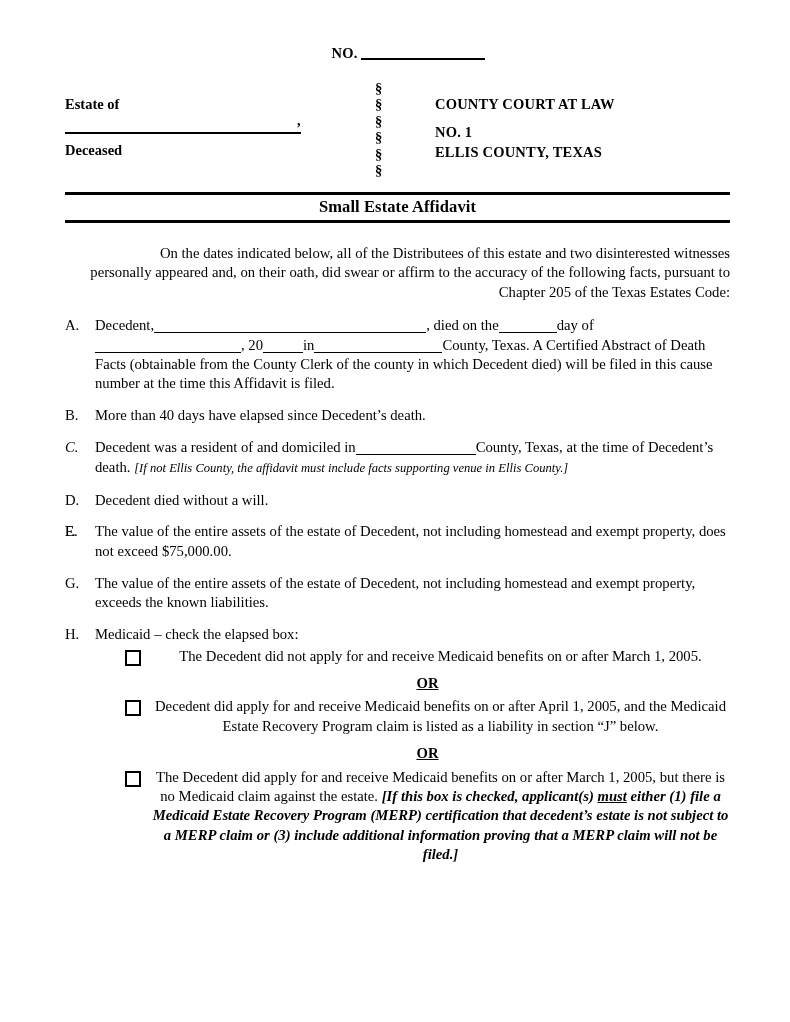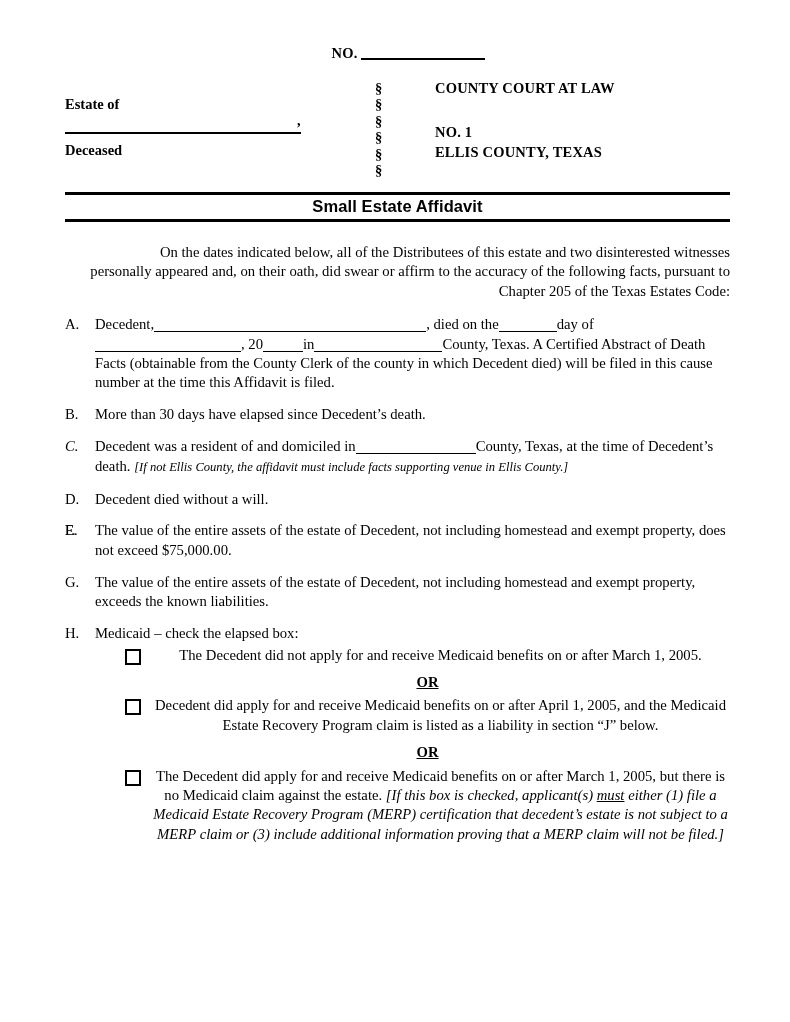--- a/index.html
+++ b/index.html
@@ -88,33 +88,33 @@
   .cap-sects div { height: 16.4px; }
 
   .cap-right {
     position: absolute;
     left: 370px;
     top: 0;
     font-weight: bold;
     font-size: 14.5px;
     letter-spacing: .2px;
   }
-  .cap-r1 { position: absolute; left: 0; top: 0;  white-space: nowrap; }
+  .cap-r1 { position: absolute; left: 0; top: 16px;  white-space: nowrap; }
   .cap-r2 { position: absolute; left: 0; top: 44px; white-space: nowrap; }
   .cap-r3 { position: absolute; left: 0; top: 64px; white-space: nowrap; }
 
   
   .title-band {
     margin-top: 12px;
     border-top: 3.2px solid #000;
     border-bottom: 3.2px solid #000;
     padding: 2px 0 3px 0;
   }
   .title-band .title {
-    font-family: Liberation Sans, sans-serif;
+    font-family: Liberation Serif, serif;
     font-weight: bold;
     font-size: 16.5px;
     text-align: center;
     letter-spacing: .1px;
   }
 
   
   .intro {
     margin-top: 21px;
     font-size: 14.7px;
@@ -148,21 +148,21 @@
     height: 13px;
   }
   .b-name   { width: 272px; }
   .b-day    { width: 58px;  }
   .b-month  { width: 146px; }
   .b-year   { width: 40px;  }
   .b-county { width: 128px; }
   .b-county-c { width: 120px; }
 
   .note { font-style: italic; font-size: 12.6px; }
-  .note-lg { font-style: italic; }
+  .note-lg { font-style: italic; font-weight: bold; }
   .u { text-decoration: underline; }
 
   
   .sub { padding-left: 30px; margin-top: 2px; text-align: center; }
 
   .or {
     font-weight: bold;
     font-size: 14.7px;
     text-decoration: underline;
     margin: 6px 0 4px 0;
@@ -228,21 +228,21 @@
 
     <div class="intro">On the dates indicated below, all of the Distributees of this estate and two disinterested witnesses personally appeared and, on their oath, did swear or affirm to the accuracy of the following facts, pursuant to Chapter 205 of the Texas Estates Code:</div>
 
     <div class="items">
 
       <div class="item">
         <span class="marker">A.</span><span>Decedent,</span><span class="blank-inline b-name"></span><span>, died on the</span><span class="blank-inline b-day"></span><span>day of</span><br><span class="blank-inline b-month"></span><span>, 20</span><span class="blank-inline b-year"></span><span>in</span><span class="blank-inline b-county"></span><span>County, Texas. A Certified Abstract of Death Facts (obtainable from the County Clerk of the county in which Decedent died) will be filed in this cause number at the time this Affidavit is filed.</span>
       </div>
 
       <div class="item">
-        <span class="marker">B.</span><span>More than 30 days have elapsed since Decedent’s death.</span>
+        <span class="marker">B.</span><span>More than 40 days have elapsed since Decedent’s death.</span>
       </div>
 
       <div class="item">
         <span class="marker ital">C.</span><span>Decedent was a resident of and domiciled in</span><span class="blank-inline b-county-c"></span><span>County, Texas, at the time of Decedent’s death.</span> <span class="note">[If not Ellis County, the affidavit must include facts supporting venue in Ellis County.]</span>
       </div>
 
       <div class="item">
         <span class="marker">D.</span><span>Decedent died without a will.</span>
       </div>
 

